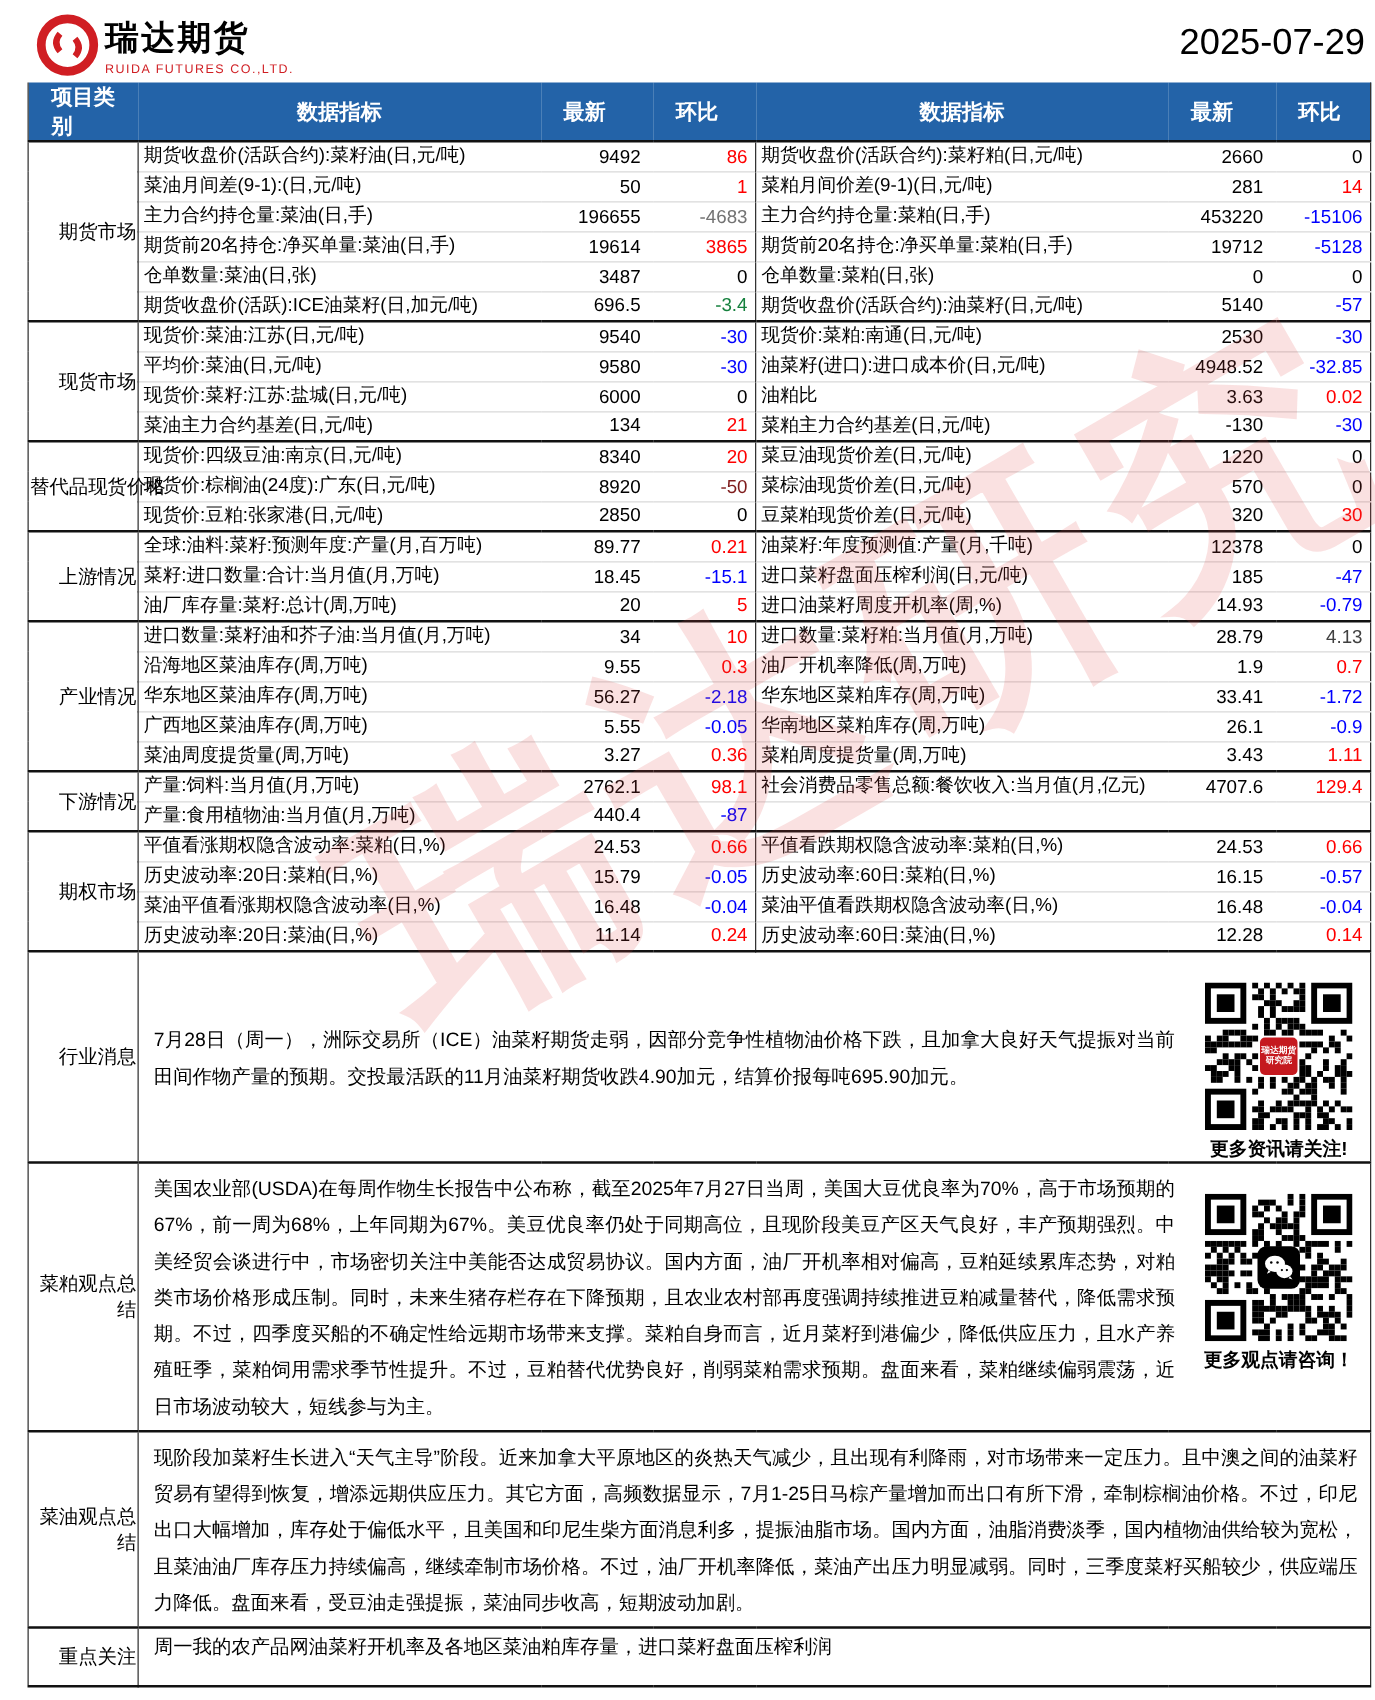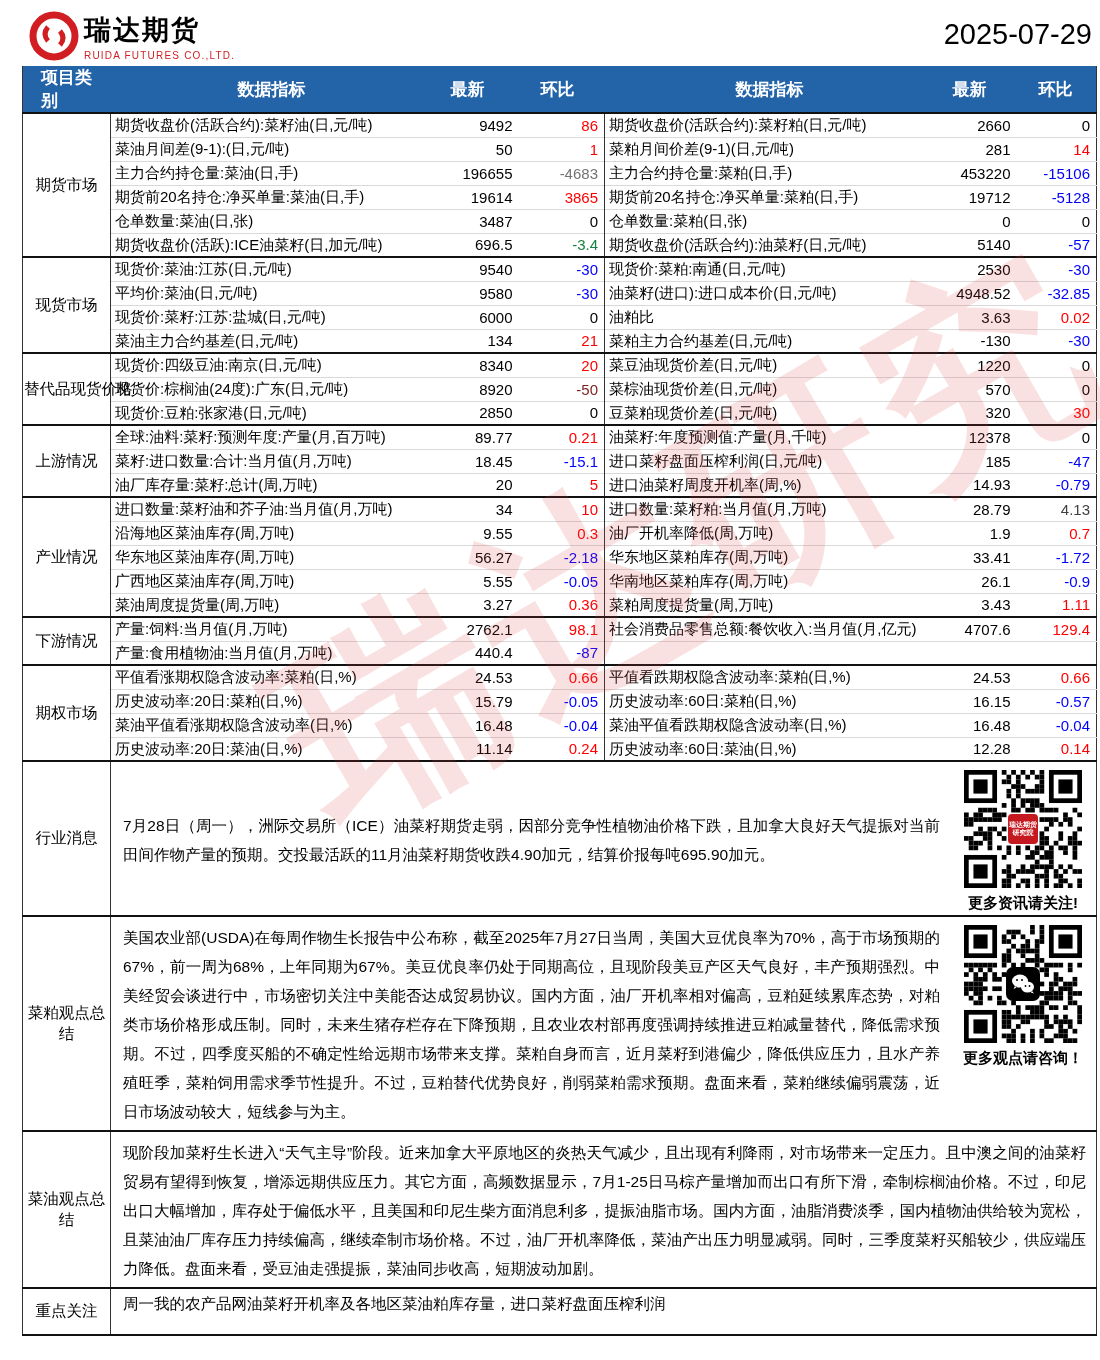--- a/index.html
+++ b/index.html
@@ -25,40 +25,40 @@
   col.c-cat{width:88px;} col.c-lblL{width:322px;} col.c-numL{width:90px;} col.c-chgL{width:82px;}
   col.c-lblR{width:330px;} col.c-numR{width:86px;} col.c-chgR{width:76px;}
   thead th{ background:var(--accent); color:#fff; font-size:17px; font-weight:bold;
     height:33px; padding:0 18px; border-bottom:2px solid #111; }
   th.h-cat{ text-align:left; }
   th.h-lbl{ text-align:center; }
   th.h-num,th.h-chg{ text-align:left; }
   td{ font-size:15px; padding:0 4px; height:24px; }
   #gen-rows td{ border-top:1px solid #d9d9d9; }
   #gen-rows tr.sec-top td{ border-top:2px solid #111; }
-  td.cat{ text-align:center; vertical-align:middle; border-right:1px solid #333;
+  td.cat{ text-align:right; vertical-align:middle; border-right:1px solid #333;
     white-space:nowrap; overflow:visible; font-size:15.5px; padding:12px 1px; }
   td.lbl{ text-align:left; line-height:22px; }
   td.lbl.rgt{ border-left:1px solid #333; }
   td.num{ text-align:right; padding-right:10px; }
   td.chg{ text-align:right; padding-right:6px; }
 
   
   #text-rows td{ border-top:2px solid #111; vertical-align:top; }
   #text-rows td.cat{ vertical-align:middle; white-space:normal; }
   td.textcell{ border-left:1px solid #333; padding:0; }
   .tflex{ display:flex; height:100%; }
   .para{ flex:1; font-size:15.5px; line-height:29px; padding:6px 10px 4px 12px; text-align:justify; }
   .para.vcenter{ display:flex; align-items:center; }
   .row-news td{ height:155px; }
   .row-meal td{ height:210px;margin-top:17px; }
   .row-oil td{ height:140px; }
   .row-focus td{ height:30px; }
   .row-focus .para{ line-height:22px; padding-top:4px; }
-  .qrcol{ width:146px; flex:0 0 146px; text-align:center; padding-top:8px; }
+  .qrcol{ width:146px; flex:0 0 146px; text-align:center; padding-top:24px; }
   .qr{ position:relative; width:118px; height:118px; margin:0 auto; }
   .qr-center{ position:absolute; left:50%; top:50%; transform:translate(-50%,-50%);
     display:flex; align-items:center; justify-content:center; }
   .qr-center.red{ width:30px; height:30px; background:#C5191F; border-radius:4px;
     color:#fff; font-size:7px; line-height:8px; font-weight:bold; text-align:center; }
   .qr-center.wx{ width:34px; height:34px; background:#000; border-radius:7px; }
   .qrcap{ font-size:15px; font-weight:600; margin-top:6px; }
 
   
   .watermark{ position:absolute; left:300px; top:620px; font-size:215px; font-weight:bold;

